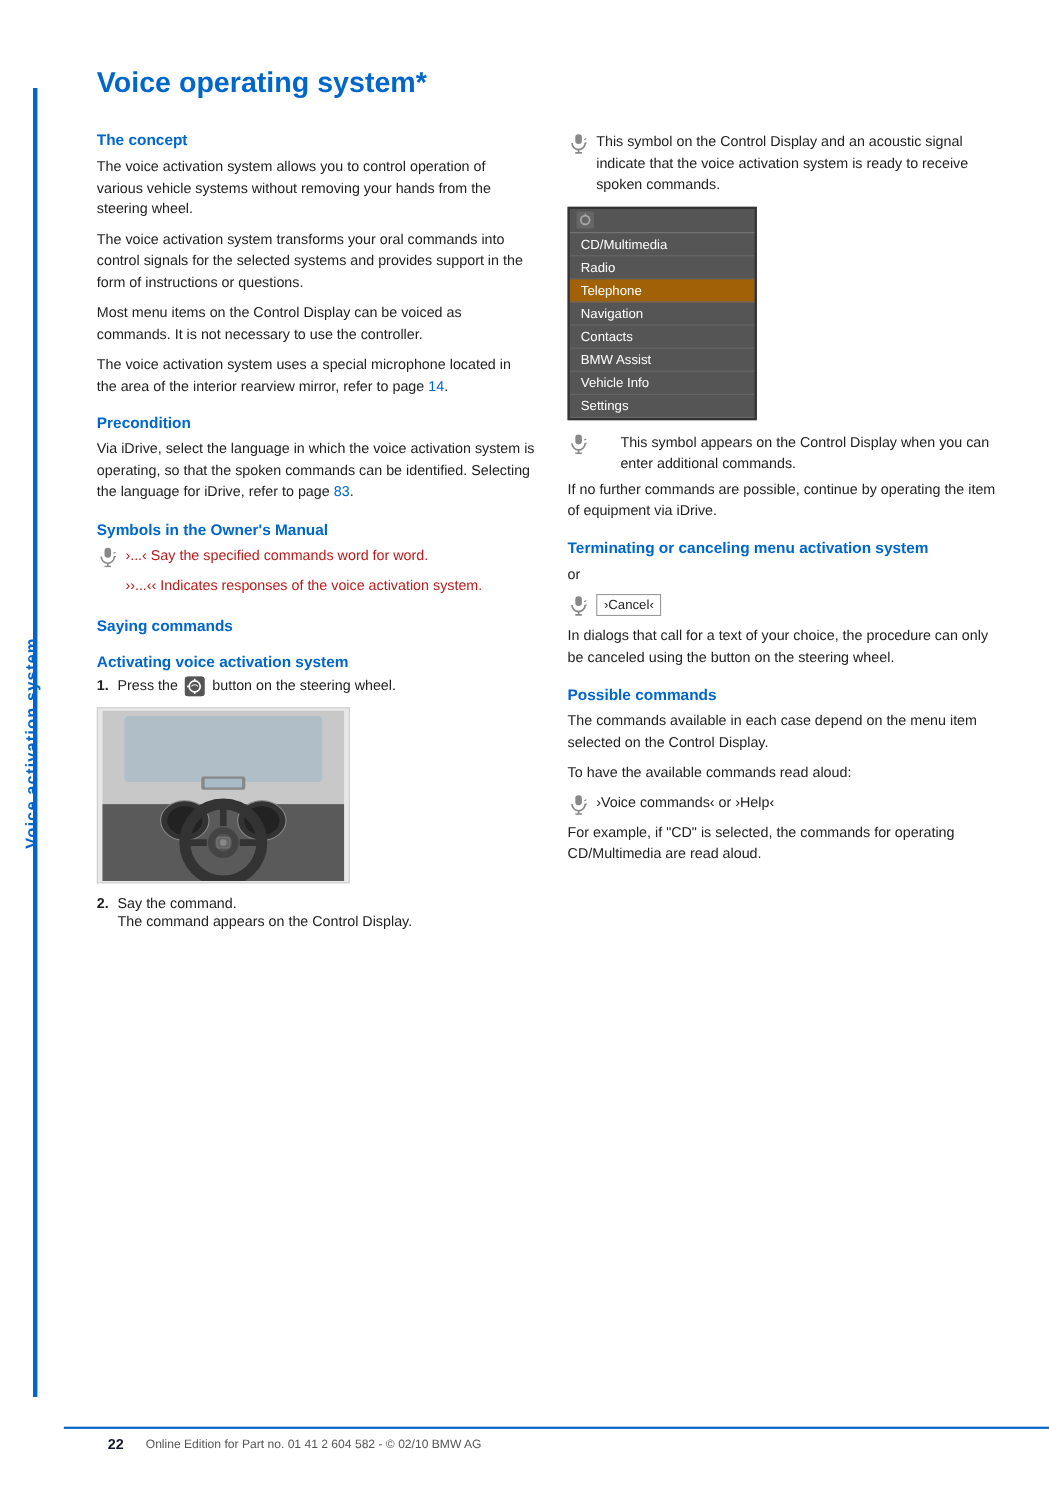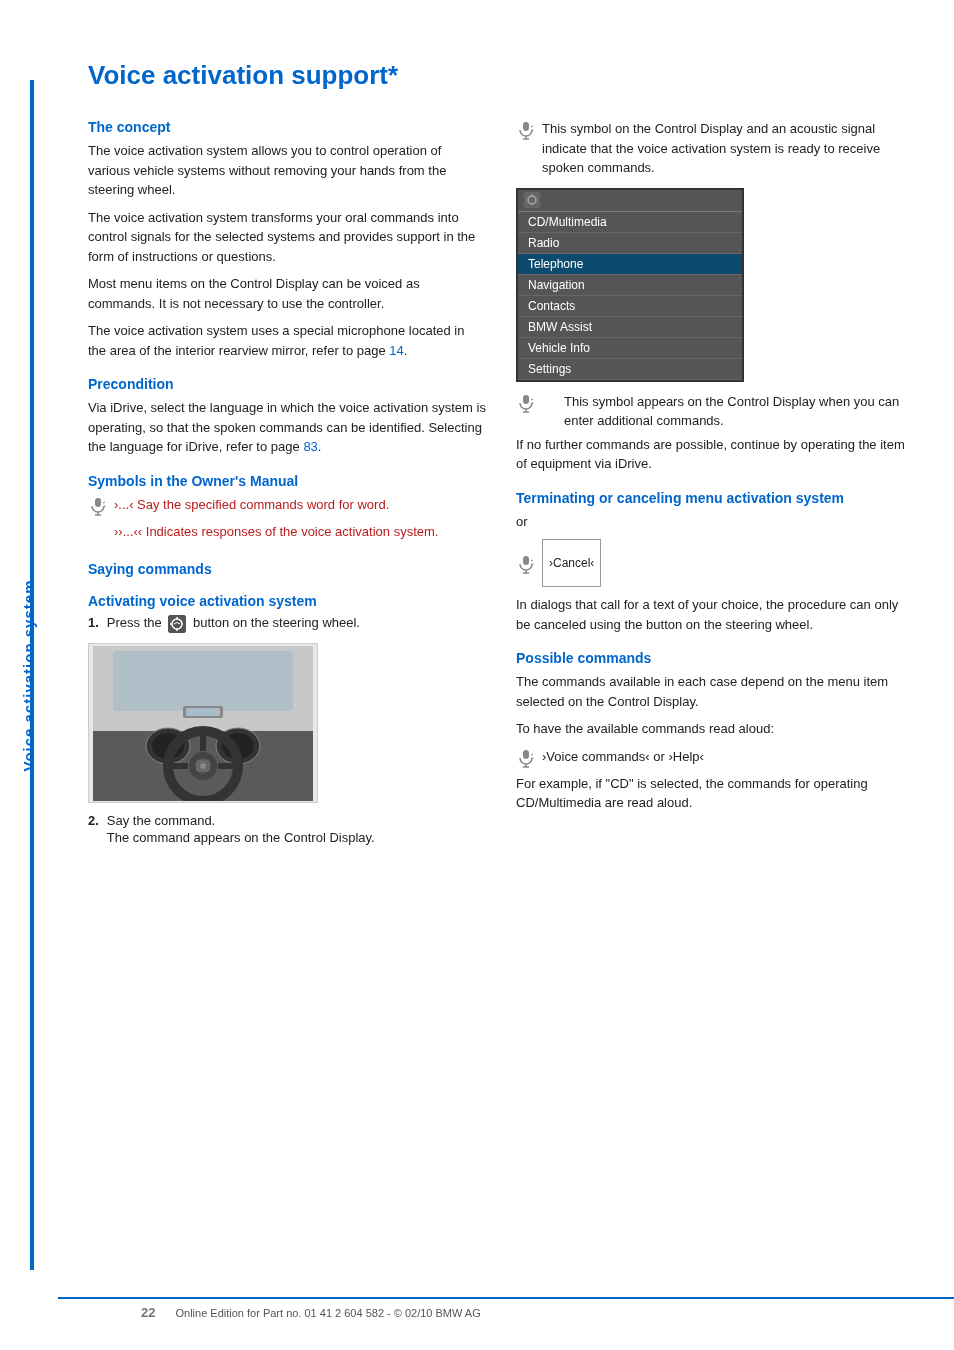--- a/index.html
+++ b/index.html
@@ -166,21 +166,21 @@
       display: flex;
       align-items: center;
       justify-content: center;
       overflow: hidden;
       position: relative;
     }
 
     
     .menu-screenshot {
       background: #555;
-      width: 228px;
+      width: 172px;
       border: 2px solid #333;
       margin: 10px 0;
       font-size: 12px;
       overflow: hidden;
     }
 
     .menu-header {
       background: #555;
       height: 22px;
       display: flex;
@@ -192,62 +192,61 @@
     }
 
     .menu-item {
       padding: 3px 10px;
       color: #fff;
       font-size: 12px;
       border-bottom: 1px solid #666;
     }
 
     .menu-item.highlighted {
-      background: #0c4a6e;
+      background: #a16207;
       color: #fff;
     }
 
     
     .page-footer {
       position: absolute;
       bottom: 30px;
       left: 58px;
       right: 0;
       display: flex;
       align-items: center;
       gap: 0;
       padding: 0 40px;
       border-top: 2px solid #0066cc;
       padding-top: 6px;
     }
 
     .footer-page-num {
       font-size: 13px;
       font-weight: bold;
-      color: #737373;
+      color: #0f172a;
       margin-right: 20px;
-      margin-left: 43px;
     }
 
     .footer-text {
       font-size: 11px;
       color: #555;
     }
 
     
     .cancel-row {
       display: flex;
       align-items: center;
       gap: 6px;
       margin: 4px 0 8px 0;
     }
 
     .cancel-box {
       border: 1px solid #999;
-      padding: 16px 6px;
+      padding: 2px 6px;
       font-size: 12px;
       display: inline-flex;
       align-items: center;
       gap: 4px;
     }
 
     
     .steering-svg {
       width: 220px;
       height: 155px;
@@ -268,21 +267,21 @@
 
   <div class="sidebar">
     <div class="sidebar-accent"></div>
     <div class="sidebar-text-wrapper">
       <span class="sidebar-text">Voice activation system</span>
     </div>
   </div>
 
   <div class="main-content">
 
-    <h1 class="page-title">Voice activation support*</h1>
+    <h1 class="page-title">Voice operating system*</h1>
 
     <div class="two-col">
 
       <div class="col-left">
 
         <h2 class="section-heading">The concept</h2>
 
         <p class="body-text">The voice activation system allows you to control operation of various vehicle systems without removing your hands from the steering wheel.</p>
         <p class="body-text">The voice activation system transforms your oral commands into control signals for the selected systems and provides support in the form of instructions or questions.</p>
         <p class="body-text">Most menu items on the Control Display can be voiced as commands. It is not necessary to use the controller.</p>

